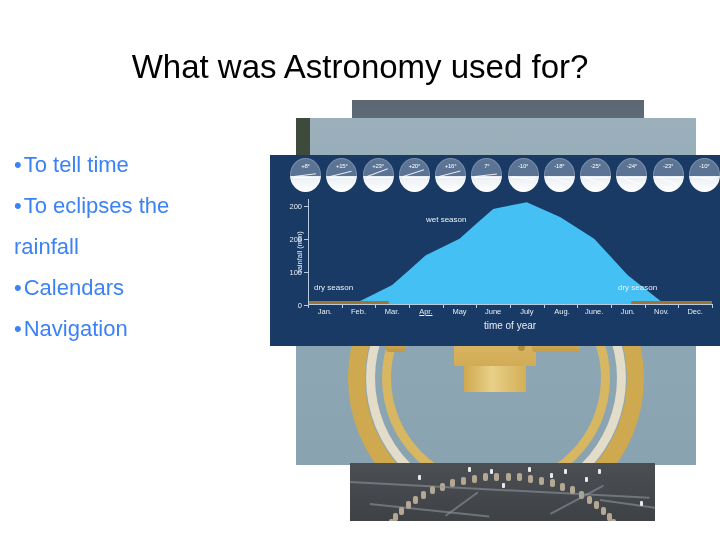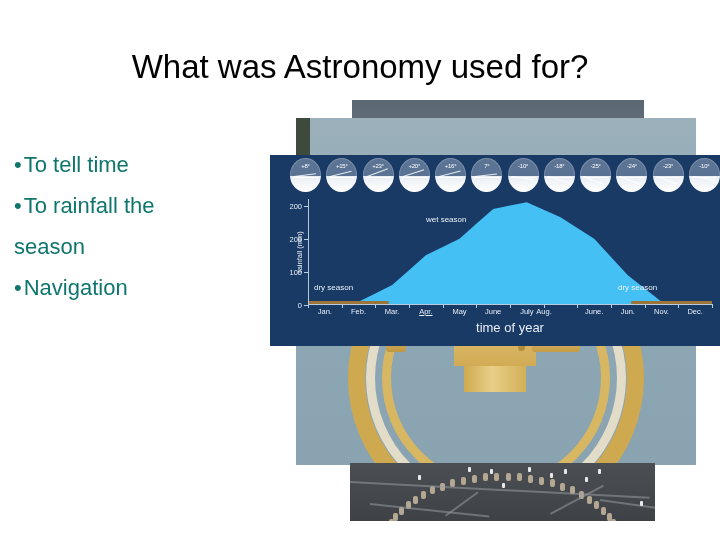--- a/index.html
+++ b/index.html
@@ -21,21 +21,21 @@
     letter-spacing:0px;white-space:nowrap;
     font-family:"Liberation Sans", sans-serif;
   }
 
   
   #bullets{
     position:absolute;left:14px;top:144px;width:264px;
     z-index:40;
   }
   .bullet-line{
-    font-size:22px;color:#0f766e;line-height:41px;
+    font-size:22px;color:#3b82f6;line-height:41px;
     font-family:"Liberation Sans", sans-serif;
     white-space:nowrap;
   }
   .bullet-line .dot{margin-right:2px;}
   .bullet-line.cont{padding-left:0px;}
 
   
   #photo-strip-top{
     position:absolute;left:352px;top:100px;width:292px;height:55px;
     background:linear-gradient(180deg,#5b6773 0%,#626e79 60%,#66727d 100%);
@@ -159,21 +159,21 @@
   #tag-dry-2{left:310px;top:84px;}
   #month-row{
     position:absolute;left:38px;top:152px;width:404px;height:14px;
   }
   .month{
     position:absolute;transform:translateX(-50%);
     font-size:7.5px;color:#e7eef6;white-space:nowrap;
   }
   #xlabel{
     position:absolute;left:38px;top:165px;width:404px;
-    text-align:center;font-size:13px;color:#e7eef6;
+    text-align:center;font-size:10px;color:#e7eef6;
   }
 </style>
 </head>
 <body>
 
 <div id="slide">
 
   <div id="title">What was Astronomy used for?</div>
 
   <div id="photo-strip-top"></div>
@@ -240,24 +240,27 @@
       <span class="person" style="left: 248px; top: 6px;"></span>
       <span class="person" style="left: 290px; top: 38px;"></span>
       <span class="person" style="left: 118px; top: 4px;"></span>
     </div>
 
   <div id="bullets">
     <div class="bullet-line">
       <span class="dot">•</span><span>To tell time</span>
     </div>
     <div class="bullet-line">
-      <span class="dot">•</span><span>To rainfall the</span>
+      <span class="dot">•</span><span>To eclipses the</span>
     </div>
     <div class="bullet-line cont">
-      <span>season</span>
+      <span>rainfall</span>
+    </div>
+    <div class="bullet-line">
+      <span class="dot">•</span><span>Calendars</span>
     </div>
     <div class="bullet-line">
       <span class="dot">•</span><span>Navigation</span>
     </div>
   </div>
 
   <div id="chart-panel">
 
     <div id="moon-row">
         <div class="moon">
@@ -365,21 +368,21 @@
     </div>
 
     <div id="month-row">
         <div class="month" style="left: 16.8333px;">Jan.</div>
         <div class="month" style="left: 50.5px;">Feb.</div>
         <div class="month" style="left: 84.1667px;">Mar.</div>
         <div class="month" style="left: 117.833px; text-decoration: underline;">Apr.</div>
         <div class="month" style="left: 151.5px;">May</div>
         <div class="month" style="left: 185.167px;">June</div>
         <div class="month" style="left: 218.833px;">July</div>
-        <div class="month" style="left: 236px;">Aug.</div>
+        <div class="month" style="left: 254px;">Aug.</div>
         <div class="month" style="left: 286.167px;">June.</div>
         <div class="month" style="left: 319.833px;">Jun.</div>
         <div class="month" style="left: 353.5px;">Nov.</div>
         <div class="month" style="left: 387.167px;">Dec.</div>
       </div>
     <div id="xlabel">time of year</div>
   </div>
 
 </div>
 

